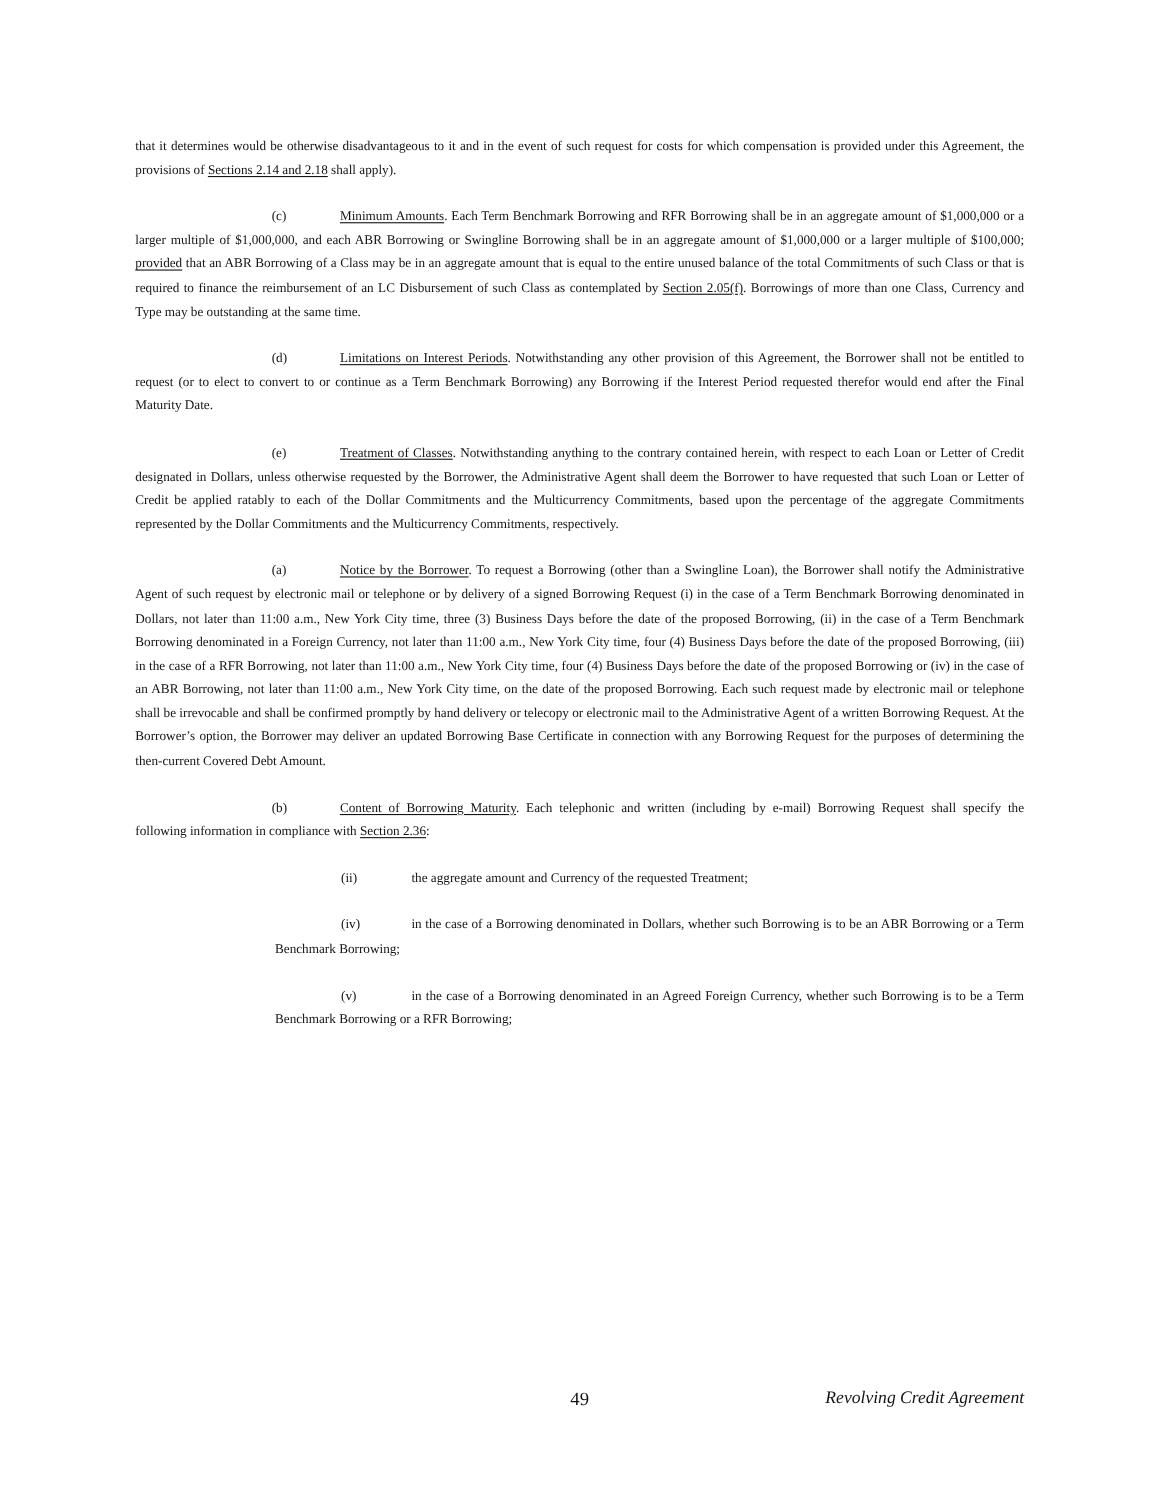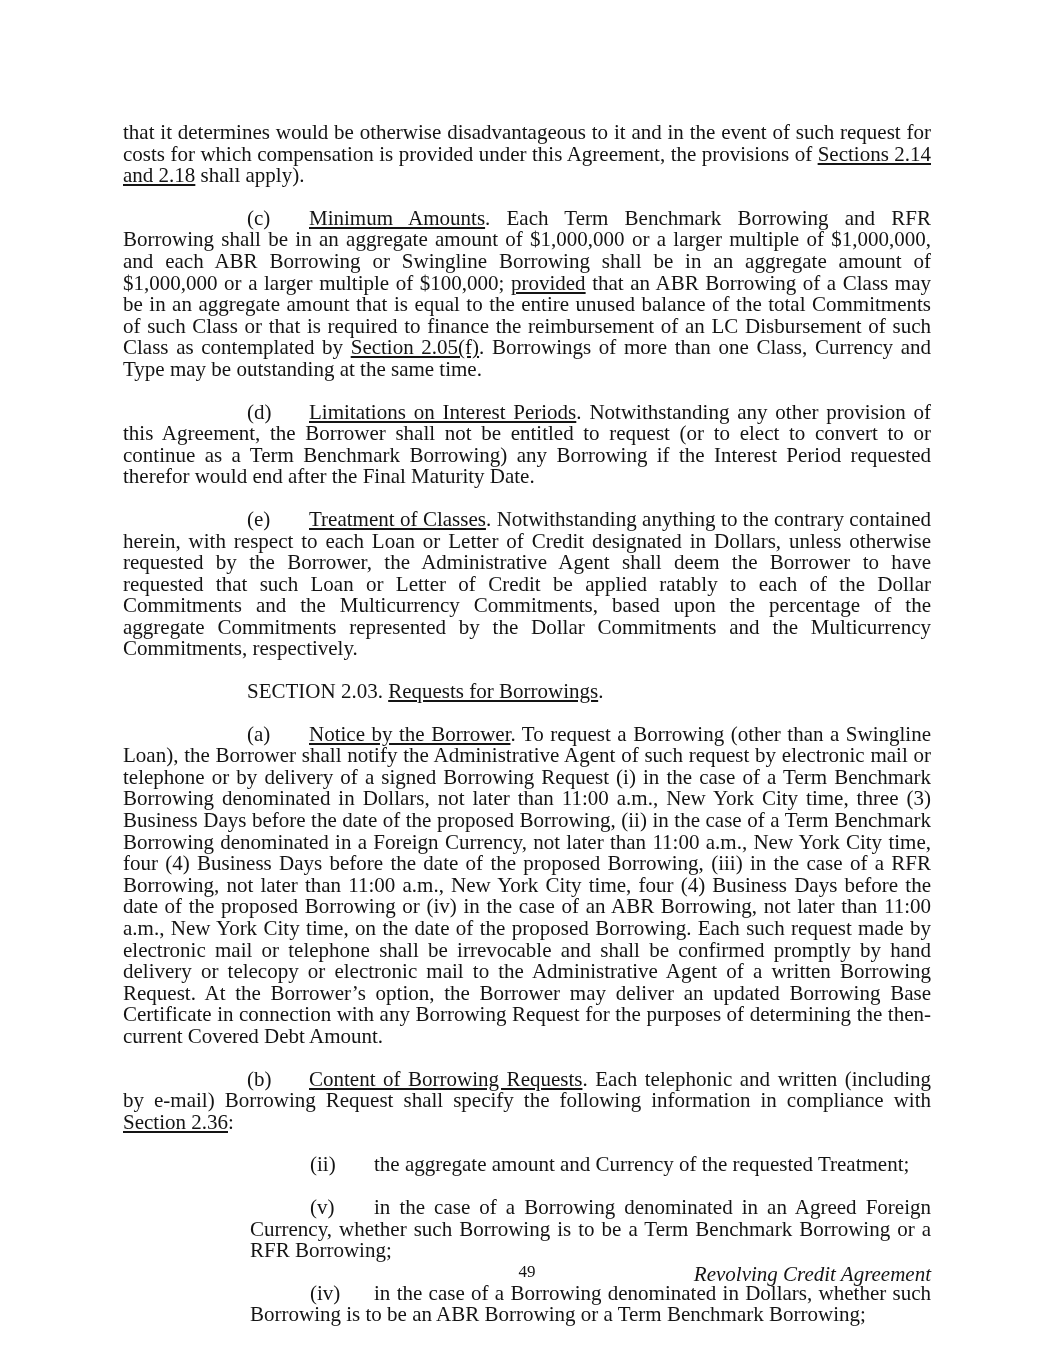--- a/index.html
+++ b/index.html
@@ -17,21 +17,21 @@
     overflow: hidden;
   }
   .content {
     position: absolute;
     left: 123px;
     top: 122px;
     width: 808px;
   }
   .content p {
     margin: 0 0 21px 0;
-    font-size: 21px;
+    font-size: 12px;
     line-height: 21.6px;
     text-align: justify;
   }
   .p-body { text-indent: 0; }
   .p-lettered { text-indent: 124px; }
   .p-section { text-indent: 124px; }
   .p-item {
     margin-left: 127px !important;
     text-indent: 60px;
   }
@@ -57,36 +57,35 @@
   .footer .page-num {
     position: absolute;
     left: 0;
     right: 0;
     text-align: center;
   }
   .footer .doc-title {
     position: absolute;
     right: 0;
     font-style: italic;
-    font-size: 21px;
+    font-size: 16px;
   }
 </style>
 </head>
 <body>
 
 <div class="page">
   <div class="content">
       <p class="p-body"><span class="">that it determines would be otherwise disadvantageous to it and in the event of such request for costs for which compensation is provided under this Agreement, the provisions of </span><span class="u">Sections 2.14 and 2.18</span><span class=""> shall apply).</span></p>
       <p class="p-lettered"><span class="label">(c)</span><span class="u">Minimum Amounts</span><span class="">.  Each Term Benchmark Borrowing and RFR Borrowing shall be in an aggregate amount of $1,000,000 or a larger multiple of $1,000,000, and each ABR Borrowing or Swingline Borrowing shall be in an aggregate amount of $1,000,000 or a larger multiple of $100,000; </span><span class="u">provided</span><span class=""> that an ABR Borrowing of a Class may be in an aggregate amount that is equal to the entire unused balance of the total Commitments of such Class or that is required to finance the reimbursement of an LC Disbursement of such Class as contemplated by </span><span class="u">Section 2.05(f)</span><span class="">.  Borrowings of more than one Class, Currency and Type may be outstanding at the same time.</span></p>
       <p class="p-lettered"><span class="label">(d)</span><span class="u">Limitations on Interest Periods</span><span class="">.  Notwithstanding any other provision of this Agreement, the Borrower shall not be entitled to request (or to elect to convert to or continue as a Term Benchmark Borrowing) any Borrowing if the Interest Period requested therefor would end after the Final Maturity Date.</span></p>
       <p class="p-lettered"><span class="label">(e)</span><span class="u">Treatment of Classes</span><span class="">.  Notwithstanding anything to the contrary contained herein, with respect to each Loan or Letter of Credit designated in Dollars, unless otherwise requested by the Borrower, the Administrative Agent shall deem the Borrower to have requested that such Loan or Letter of Credit be applied ratably to each of the Dollar Commitments and the Multicurrency Commitments, based upon the percentage of the aggregate Commitments represented by the Dollar Commitments and the Multicurrency Commitments, respectively.</span></p>
-      <p class="p-section"><span class="">SECTION 2.03.  </span><span class="u">Requests for Borrowings</span><span class="">.</span></p>
       <p class="p-lettered"><span class="label">(a)</span><span class="u">Notice by the Borrower</span><span class="">.  To request a Borrowing (other than a Swingline Loan), the Borrower shall notify the Administrative Agent of such request by electronic mail or telephone or by delivery of a signed Borrowing Request (i) in the case of a Term Benchmark Borrowing denominated in Dollars, not later than 11:00 a.m., New York City time, three (3) Business Days before the date of the proposed Borrowing, (ii) in the case of a Term Benchmark Borrowing denominated in a Foreign Currency, not later than 11:00 a.m., New York City time, four (4) Business Days before the date of the proposed Borrowing, (iii) in the case of a RFR Borrowing, not later than 11:00 a.m., New York City time, four (4) Business Days before the date of the proposed Borrowing or (iv) in the case of an ABR Borrowing, not later than 11:00 a.m., New York City time, on the date of the proposed Borrowing.  Each such request made by electronic mail or telephone shall be irrevocable and shall be confirmed promptly by hand delivery or telecopy or electronic mail to the Administrative Agent of a written Borrowing Request. At the Borrower’s option, the Borrower may deliver an updated Borrowing Base Certificate in connection with any Borrowing Request for the purposes of determining the then-current Covered Debt Amount.</span></p>
-      <p class="p-lettered"><span class="label">(b)</span><span class="u">Content of Borrowing Requests</span><span class="">.  Each telephonic and written (including by e-mail) Borrowing Request shall specify the following information in compliance with </span><span class="u">Section 2.36</span><span class="">:</span></p>
+      <p class="p-lettered"><span class="label">(b)</span><span class="u">Content of Borrowing Maturity</span><span class="">.  Each telephonic and written (including by e-mail) Borrowing Request shall specify the following information in compliance with </span><span class="u">Section 2.36</span><span class="">:</span></p>
       <p class="p-item"><span class="label">(ii)</span><span class="">the aggregate amount and Currency of the requested Treatment;</span></p>
+      <p class="p-item"><span class="label">(iv)</span><span class="">in the case of a Borrowing denominated in Dollars, whether such Borrowing is to be an ABR Borrowing or a Term Benchmark Borrowing;</span></p>
       <p class="p-item"><span class="label">(v)</span><span class="">in the case of a Borrowing denominated in an Agreed Foreign Currency, whether such Borrowing is to be a Term Benchmark Borrowing or a RFR Borrowing;</span></p>
-      <p class="p-item"><span class="label">(iv)</span><span class="">in the case of a Borrowing denominated in Dollars, whether such Borrowing is to be an ABR Borrowing or a Term Benchmark Borrowing;</span></p>
     </div>
   <div class="footer">
     <span class="page-num">49</span>
     <span class="doc-title">Revolving Credit Agreement</span>
   </div>
 </div>
 
 </body></html>

